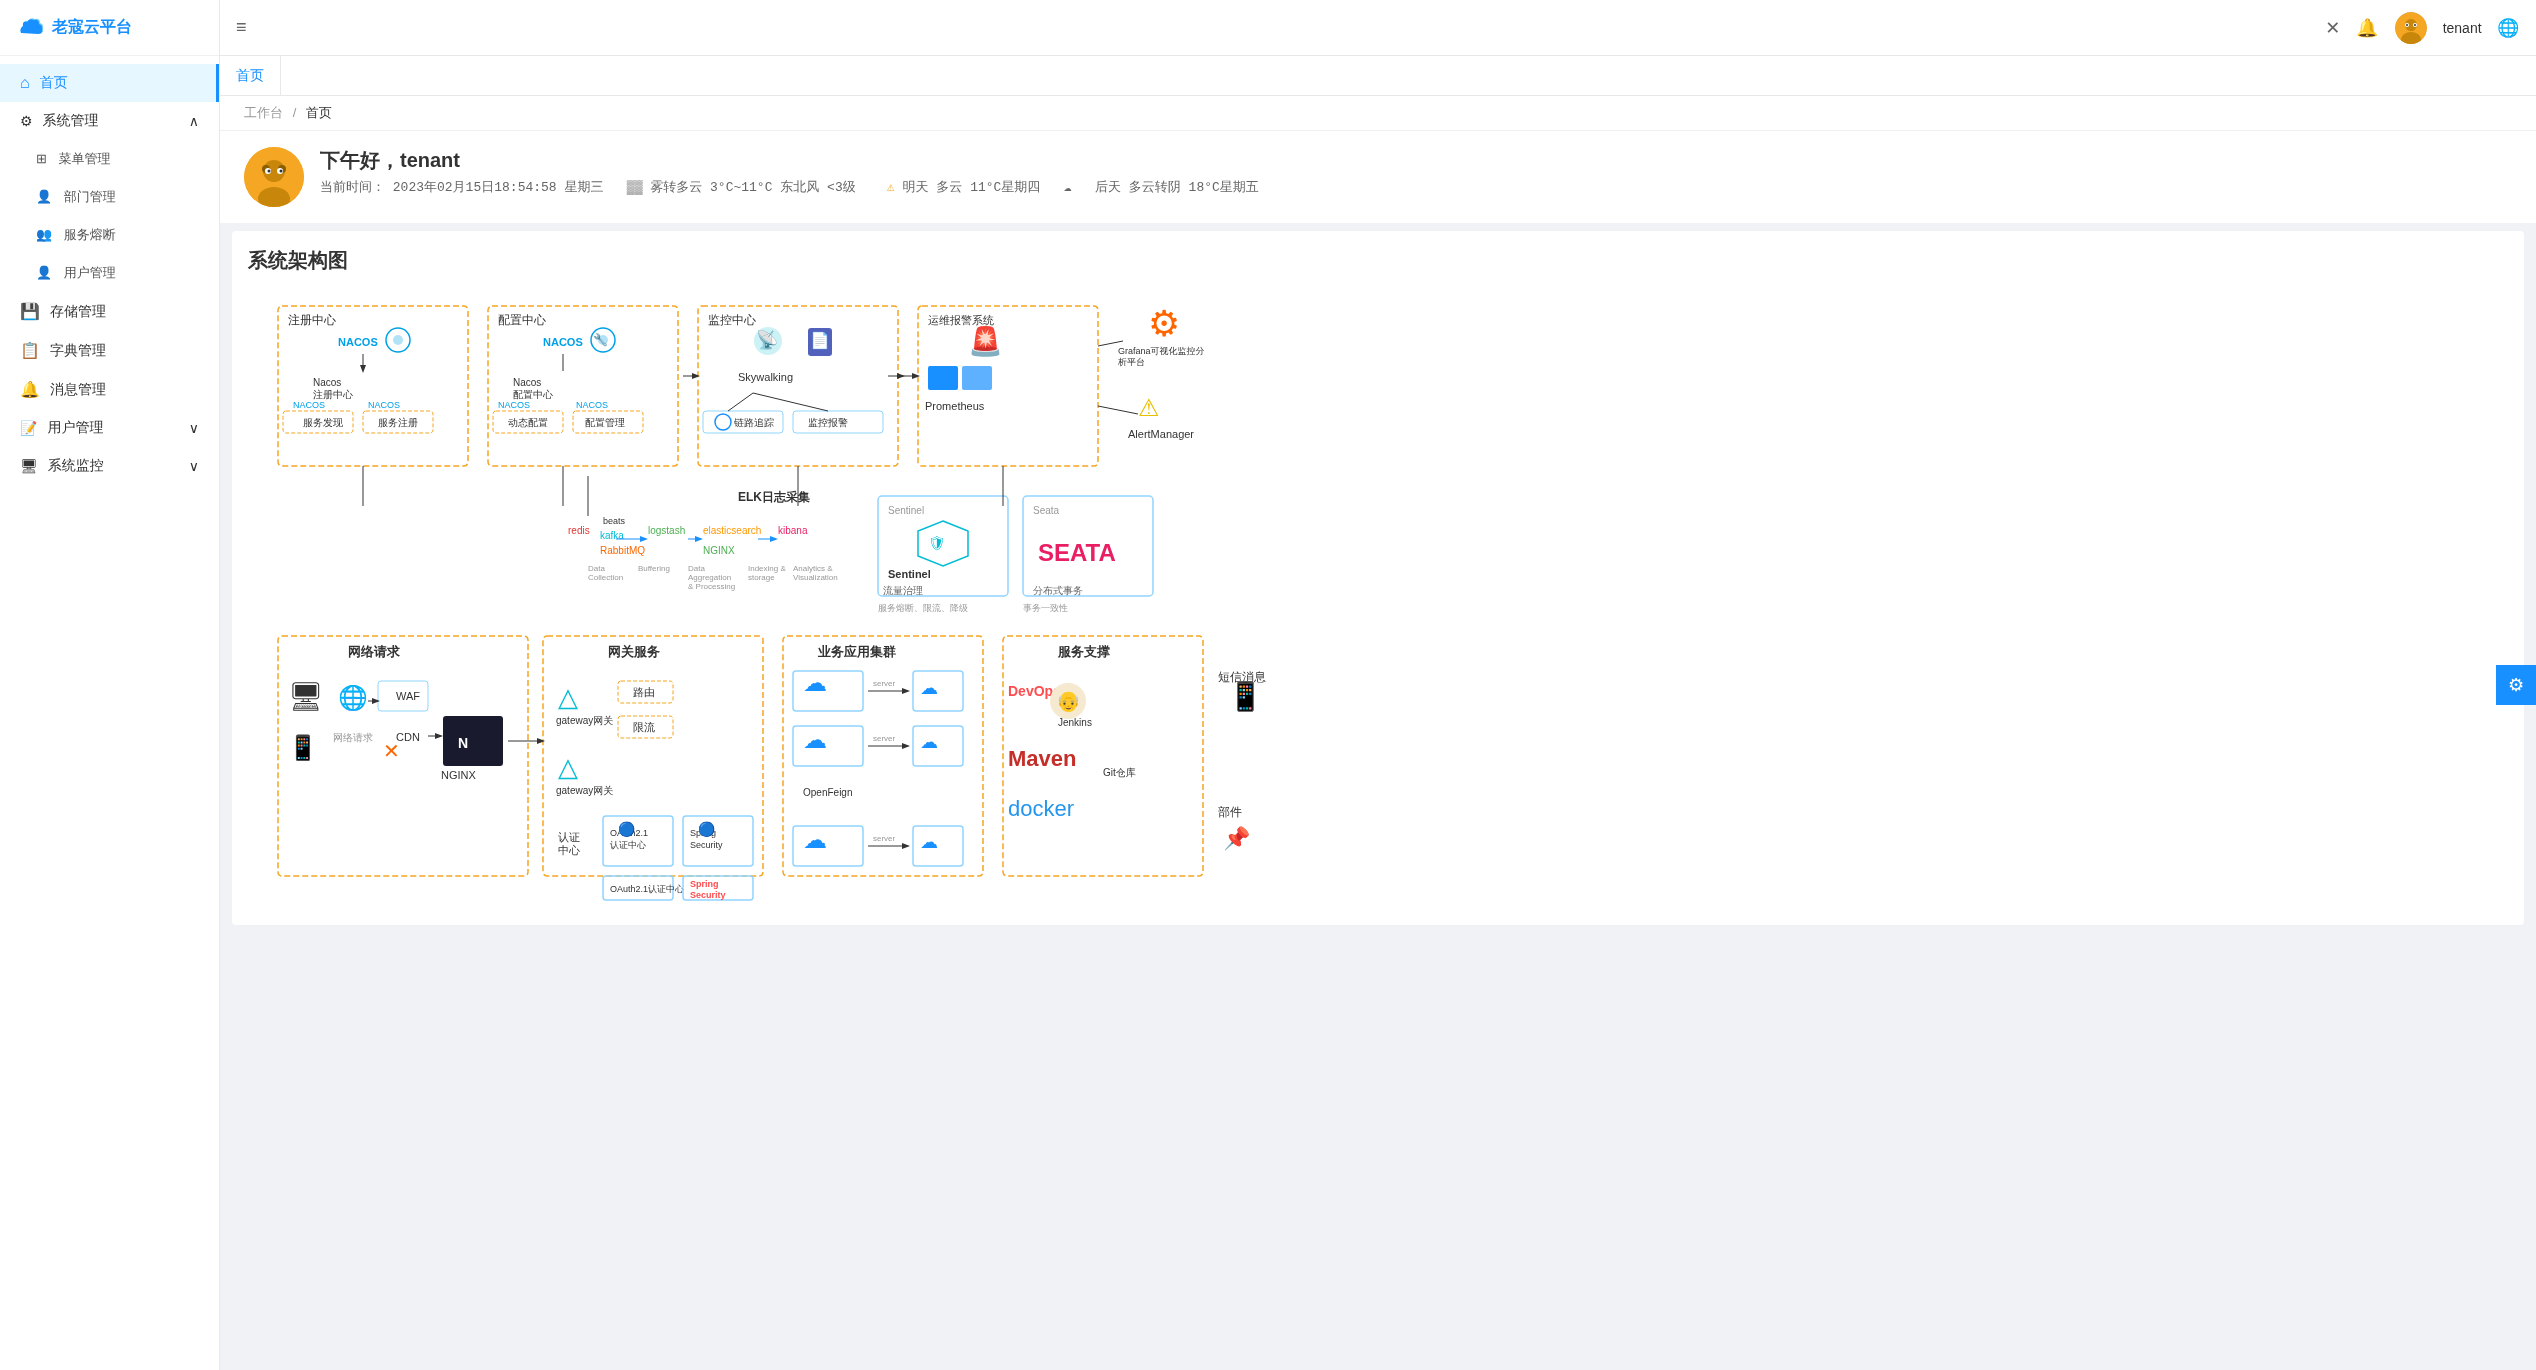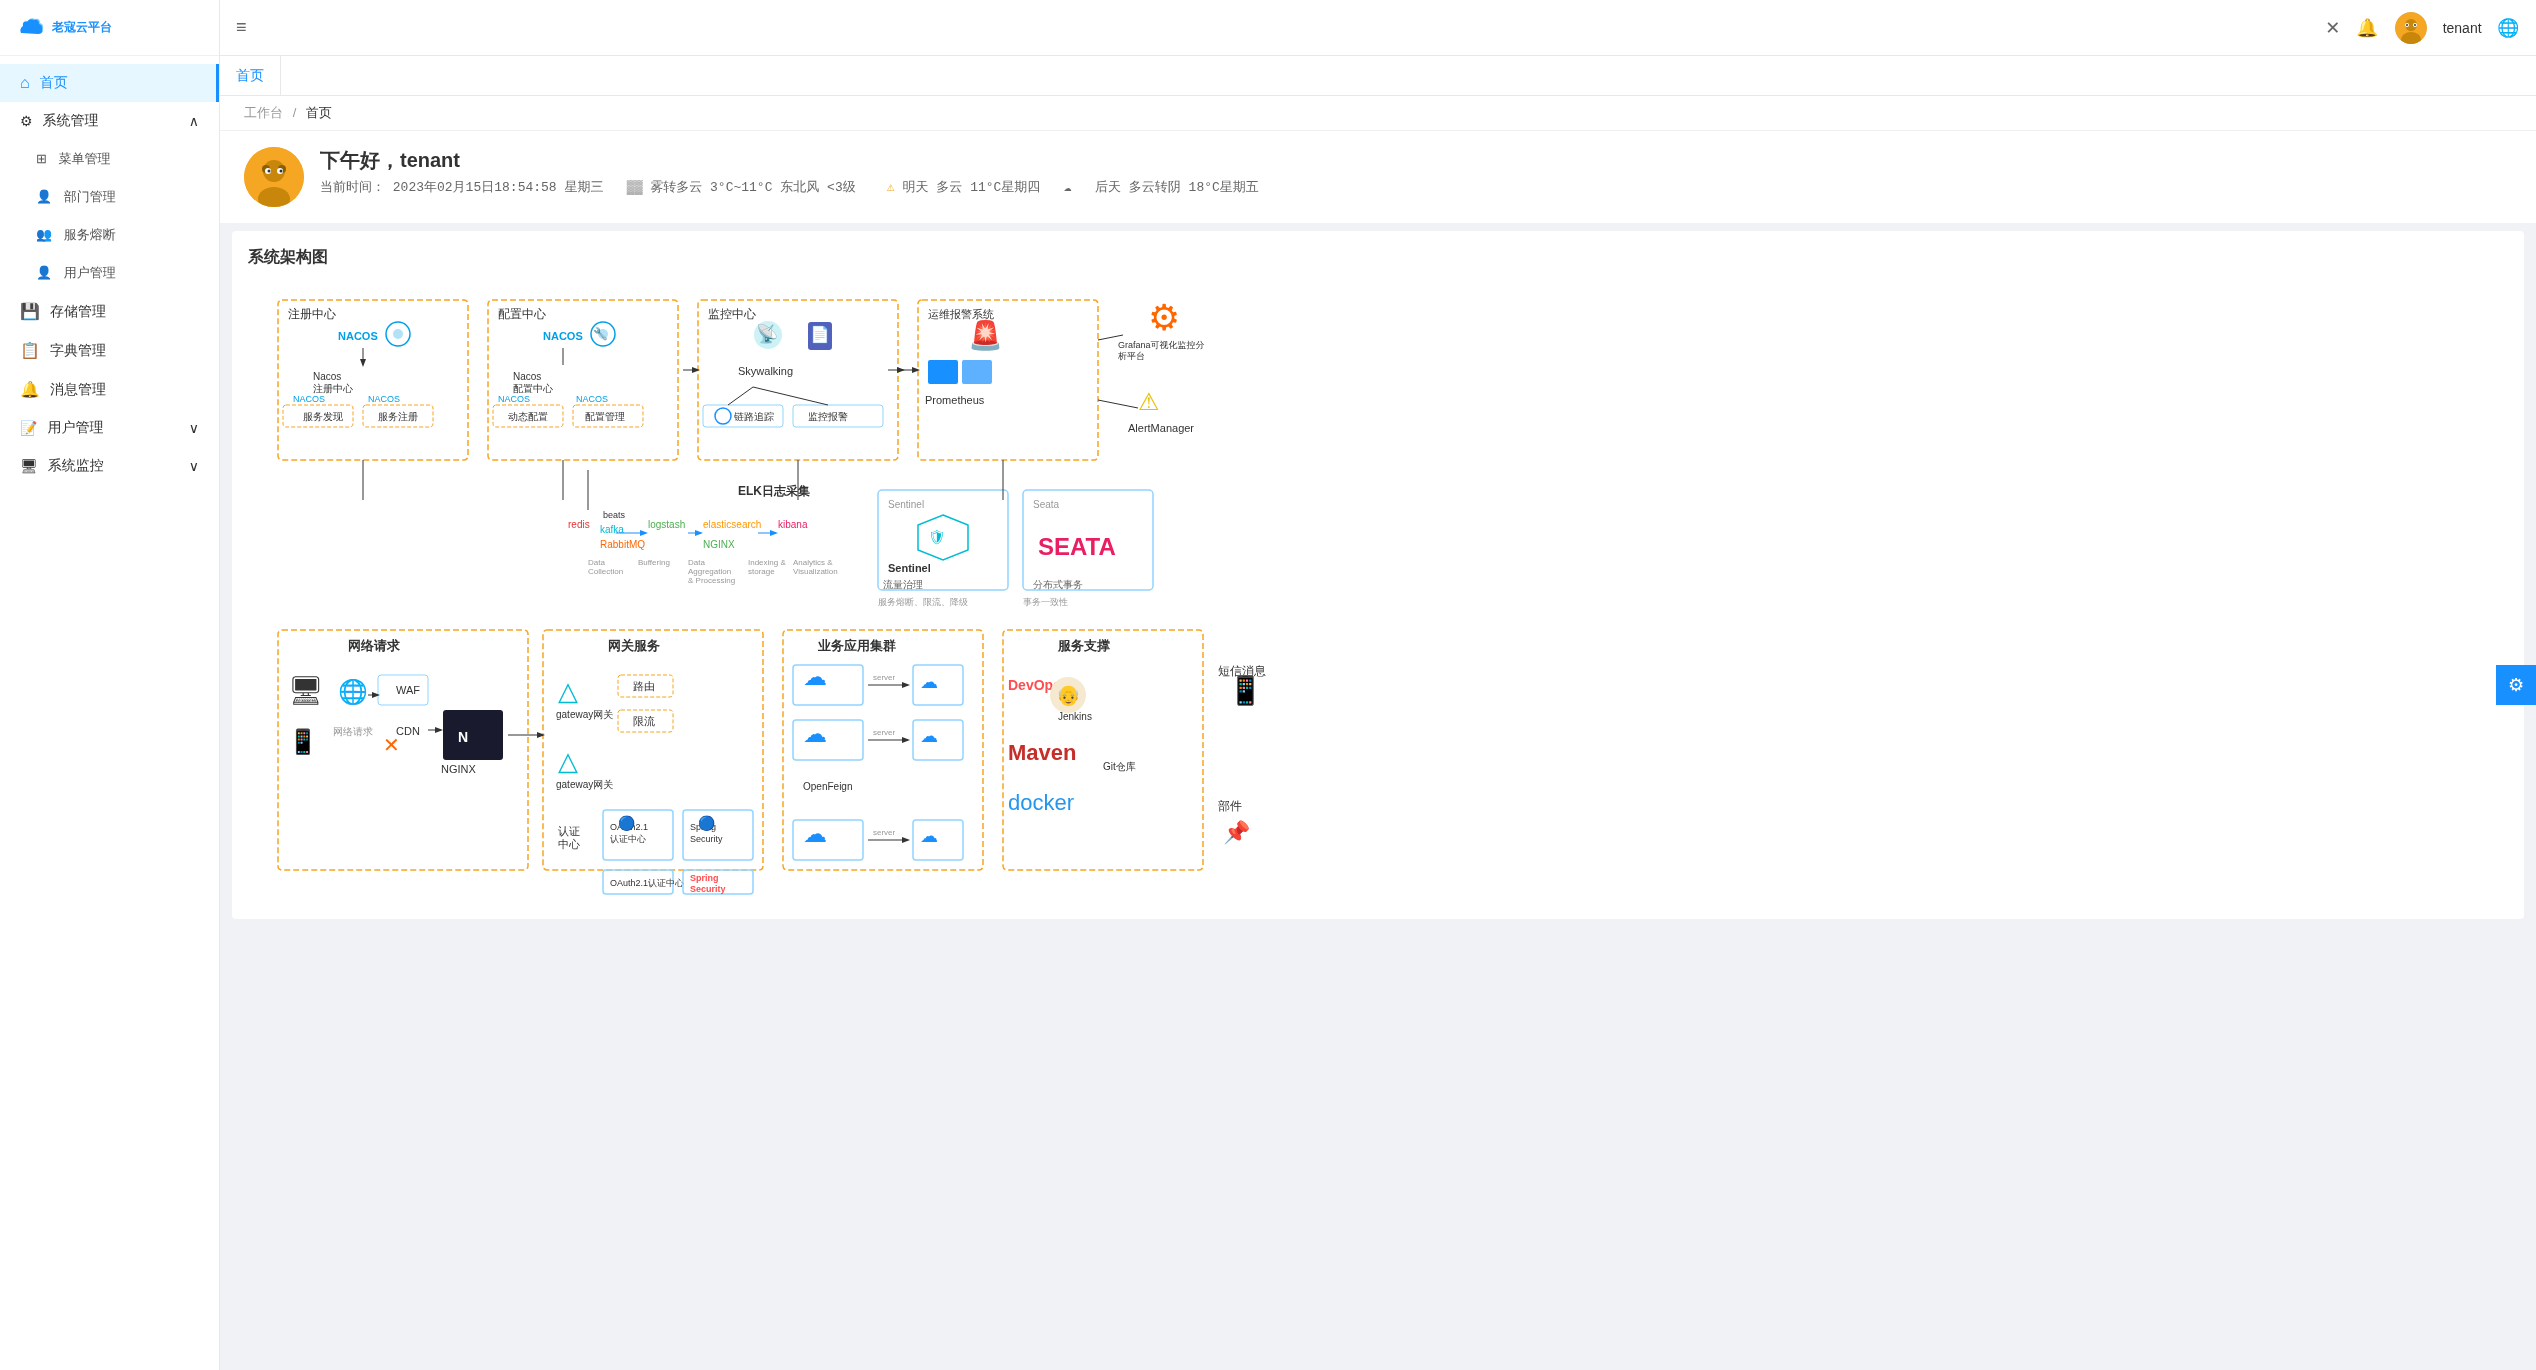--- a/index.html
+++ b/index.html
@@ -22,21 +22,21 @@
       padding: 0 16px;
       border-bottom: 1px solid #f0f0f0;
     }
     .sidebar-logo .logo-icon {
       width: 28px;
       height: 28px;
       margin-right: 8px;
     }
     .sidebar-logo .logo-text {
       color: #1890ff;
-      font-size: 12px;
+      font-size: 16px;
       font-weight: 600;
     }
     .sidebar-nav {
       flex: 1;
       overflow-y: auto;
       padding: 8px 0;
     }
     .nav-item {
       display: flex;
       align-items: center;
@@ -167,21 +167,21 @@
     .welcome-info .greeting { font-size: 20px; font-weight: 600; color: #333; }
     .welcome-info .weather { font-size: 13px; color: #666; margin-top: 4px; font-family: Liberation Mono, monospace; }
 
     
     .arch-card {
       background: #fff;
       margin: 8px 12px;
       padding: 16px;
       border-radius: 4px;
     }
-    .arch-title { font-size: 16px; font-weight: 600; color: #333; margin-bottom: 12px; }
+    .arch-title { font-size: 20px; font-weight: 600; color: #333; margin-bottom: 12px; }
 
     
     .settings-fab {
       position: fixed;
       right: 0;
       top: 50%;
       transform: translateY(-50%);
       width: 40px;
       height: 40px;
       background: #1890ff;

